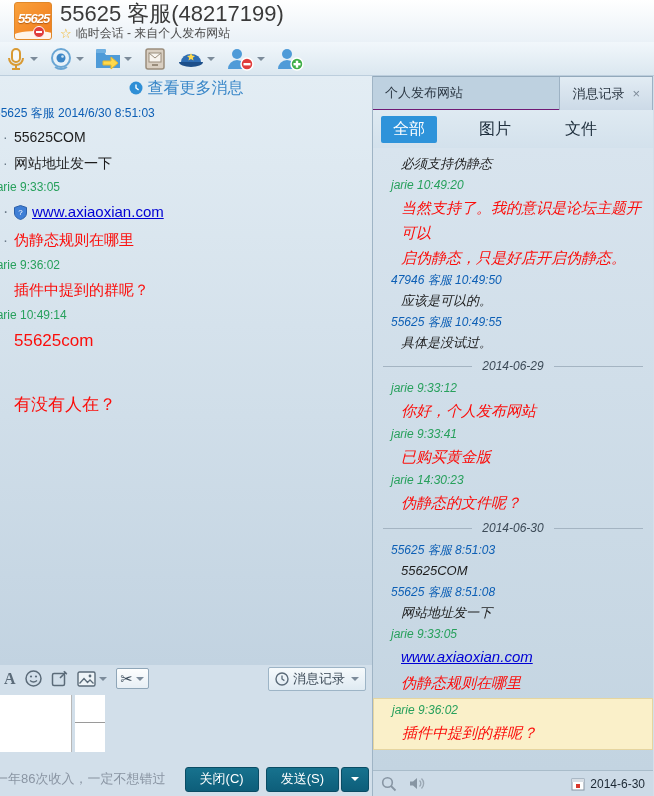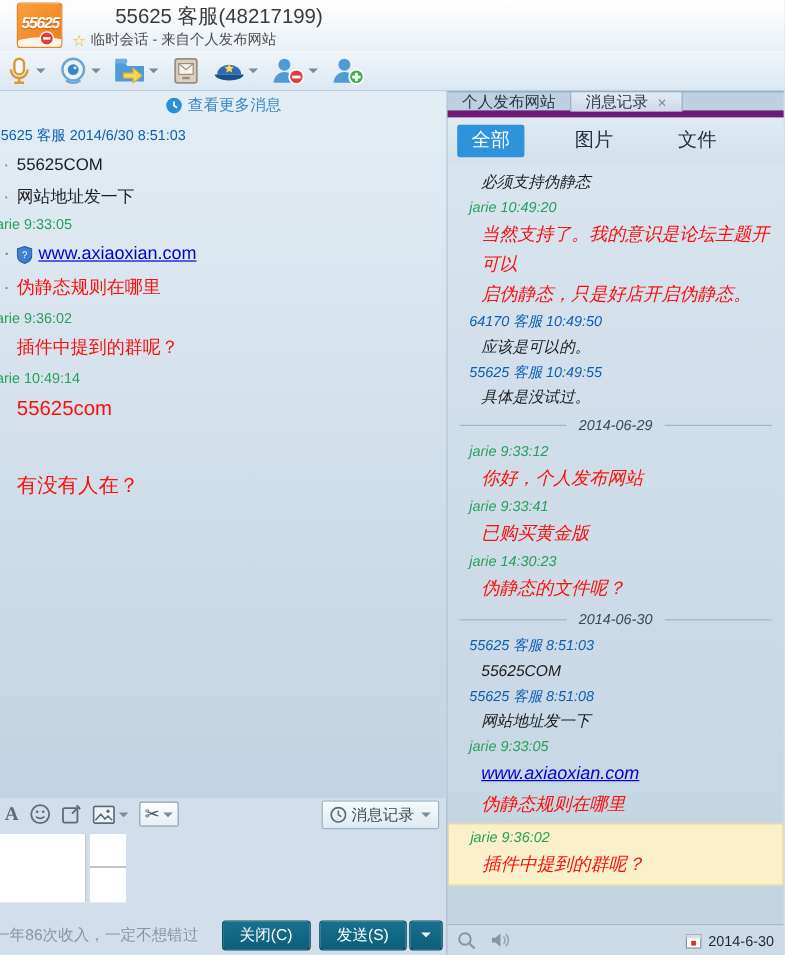--- a/index.html
+++ b/index.html
@@ -8,40 +8,40 @@
   .window { width:654px; height:796px; display:flex; flex-direction:column; background:#d2dfea; }
 
   
   .titlebar { height:42px; background:linear-gradient(#ffffff,#eaf1f7); display:flex; align-items:flex-start; padding:2px 4px 0 14px; flex:none; }
   .avatar { width:38px; height:38px; border-radius:3px; background:linear-gradient(135deg,#f9a13c,#f07a1d); position:relative; flex:none; overflow:hidden; border:1px solid #e0882a; }
   .avatar .logo { color:#fff; font-weight:bold; font-style:italic; font-size:13px; position:absolute; top:8px; left:3px; letter-spacing:-1px; text-shadow:0 1px 1px rgba(140,60,0,.6); }
   .avatar .cloud { position:absolute; bottom:-4px; left:-3px; width:46px; height:12px; background:#fff; border-radius:50%; opacity:.9; }
   .dnd-badge { position:absolute; bottom:1px; right:6px; width:12px; height:12px; border-radius:50%; background:#e03c3c; border:1px solid #fff; }
   .dnd-badge::after { content:""; position:absolute; left:2px; right:2px; top:4px; height:2px; background:#fff; }
   .title-texts { margin-left:8px; padding-top:2px; }
-  .title-main { font-size:17px; color:#3a3a3a; line-height:20px;margin-left:36px; }
+  .title-main { font-size:22px; color:#3a3a3a; line-height:20px; }
   .title-sub { display:flex; align-items:center; margin-top:1px; }
   .star-icon { color:#f3b321; font-size:13px; margin-right:4px; line-height:14px; }
   .title-sub span.txt { font-size:12px; color:#4c4c4c; }
 
   
   .toolbar { height:34px; background:linear-gradient(#f1f7fb,#dbe7f0); border-bottom:1px solid #bccedd; display:flex; align-items:center; padding-left:4px; flex:none; }
   .tb-group { display:flex; align-items:center; margin-right:9px; padding:2px 1px; cursor:pointer; }
   .tb-group svg { display:block; }
   .caret { width:0; height:0; border:4px solid transparent; border-top-color:#7c8b9a; margin-left:3px; margin-top:4px; }
 
   
   .main { flex:1; display:flex; min-height:0; }
   .left-col { width:373px; border-right:1px solid #9fb4c5; display:flex; flex-direction:column; min-width:0; }
   .right-col { width:280px; display:flex; flex-direction:column; min-width:0; }
 
   
   .left-chat { flex:1; background:linear-gradient(#e3edf4,#c2d3e1); overflow:hidden; position:relative; }
   .more-bar { height:24px; display:flex; align-items:center; justify-content:center; cursor:pointer; }
-  .more-bar .lbl { color:#3a87c8; font-size:13px; margin-left:5px; }
+  .more-bar .lbl { color:#3a87c8; font-size:16px; margin-left:5px; }
   .left-list { margin-left:-6px; padding-top:2px; }
 
   .msg-name { font-size:12px; line-height:22px; white-space:nowrap; }
   .msg-name.blue { color:#0d5fb5; }
   .msg-name.green { color:#27a05c; }
   .msg-text { white-space:nowrap; overflow:hidden; }
   .left-list .msg-text { font-size:14px; line-height:26px; padding-left:20px; color:#1c1c1c; position:relative; }
   .left-list .msg-text.red { color:#fb0e0b; font-size:15px; line-height:28px; }
   .left-list .msg-text.big { font-size:17px; line-height:30px; }
   .left-list .dot::before, .left-list .dotrow::before { content:"·"; position:absolute; left:9px; color:#6a7a88; }
@@ -65,21 +65,21 @@
   .white-box-b { position:absolute; left:75px; top:3px; width:30px; height:57px; background:#fff; }
   .white-box-b::after { content:""; position:absolute; left:0; right:0; top:27px; border-top:1px solid #9a9a9a; }
 
   .left-bottom { height:34px; display:flex; align-items:center; padding-right:3px; flex:none; }
   .status-text { font-size:13px; color:#8a95a3; margin-left:-5px; white-space:nowrap; overflow:hidden; flex:1; }
   .btn { background:linear-gradient(#17728e,#0d5e7a); border:1px solid #0a4c64; color:#fff; font-size:13px; height:25px; border-radius:3px; padding:0 14px; cursor:pointer; margin-left:7px; display:flex; align-items:center; font-family:inherit; }
   .btn-split { margin-left:2px; padding:0 9px; }
   .btn-split .caret { border-top-color:#fff; margin:4px 0 0 0; }
 
   
-  .tabbar { height:22px; background:#bed1e0; border-top:1px solid #93a9bb; border-bottom:6px solid #701a75; display:flex; align-items:stretch; flex:none; }
+  .tabbar { height:34px; background:#bed1e0; border-top:1px solid #93a9bb; border-bottom:1px solid #701a75; display:flex; align-items:stretch; flex:none;justify-content:space-between; }
   .tab { display:flex; align-items:center; padding:0 12px; font-size:13px; color:#2b3743; cursor:pointer; }
   .tab.active { background:linear-gradient(#e2ecf4,#ccdae7); border-left:1px solid #9db2c4; border-right:1px solid #9db2c4; margin-bottom:-1px; }
   .tab .close-x { margin-left:8px; color:#7d8b99; font-size:13px; line-height:13px; cursor:pointer; }
   .filterbar { height:38px; display:flex; align-items:center; padding-left:8px; background:linear-gradient(#dfeaf2,#d3e1ec); flex:none; }
   .filter { font-size:16px; color:#20303e; margin-right:30px; cursor:pointer; padding:3px 12px; }
   .filter.active { background:#2e93da; color:#fff; border-radius:2px; padding:3px 12px; }
   .right-list { flex:1; overflow:hidden; background:linear-gradient(#d8e4ee,#c3d4e1); padding-top:5px;font-style:italic; }
   .right-list .msg-name { padding-left:18px; line-height:20px; }
   .right-list .msg-text { font-size:13px; line-height:22px; padding-left:28px; color:#1c1c1c; }
   .right-list .msg-text.red { color:#fb0e0b; font-size:15px; line-height:26px; }
@@ -288,21 +288,21 @@
       </div>
 
       <div class="right-list" id="right-list">
           <div class="msg-text black">必须支持伪静态</div>
           <div class="msg-name green">jarie 10:49:20</div>
           <div class="msg-lines">
             <div>当然支持了。我的意识是论坛主题开</div>
             <div>可以</div>
             <div>启伪静态，只是好店开启伪静态。</div>
           </div>
-          <div class="msg-name blue">64170 客服 10:49:50</div>
+          <div class="msg-name blue">47946 客服 10:49:50</div>
           <div class="msg-text black">应该是可以的。</div>
           <div class="msg-name blue">55625 客服 10:49:55</div>
           <div class="msg-text black">具体是没试过。</div>
           <div class="date-divider">
             <span class="line"></span>
             <span class="d-lbl">2014-06-29</span>
             <span class="line"></span>
           </div>
           <div class="msg-name green">jarie 9:33:12</div>
           <div class="msg-text red">你好，个人发布网站</div>

